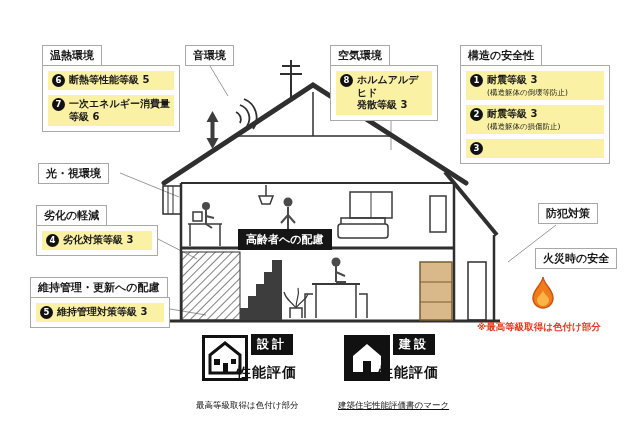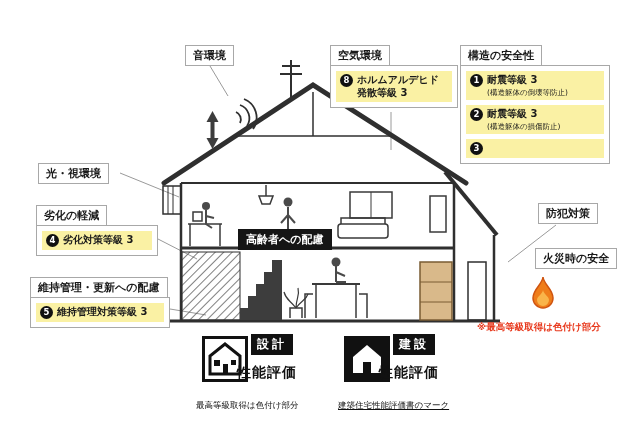--- a/index.html
+++ b/index.html
@@ -25,21 +25,21 @@
     flex:none;width:13px;height:13px;border-radius:50%;background:#111;color:#fff;
     font-size:8.5px;line-height:13px;text-align:center;margin-right:4px;font-weight:bold;
   }
   .t{display:block;}
   .sub{display:block;font-size:7.5px;font-weight:normal;margin-top:1px;white-space:nowrap;}
   .note{
     position:absolute;z-index:2;font-size:9.5px;font-weight:bold;
     color:var(--note_red,#e8391d);white-space:nowrap;
   }
   .flame{position:absolute;z-index:2;}
-  .mark{position:absolute;z-index:2;display:flex;align-items:flex-end;}
+  .mark{position:absolute;z-index:2;display:flex;align-items:center;}
   .mark-icon{width:46px;height:46px;flex:none;}
   .mark-right{margin-left:3px;display:flex;flex-direction:column;align-items:flex-start;}
   .mark-tag{
     background:#111;color:#fff;font-size:12px;font-weight:bold;
     padding:2px 6px;letter-spacing:3px;white-space:nowrap;
   }
   .mark-sub{font-size:14px;font-weight:bold;color:#111;margin-top:9px;margin-left:-14px;letter-spacing:1px;white-space:nowrap;}
   .caption{position:absolute;z-index:2;font-size:8.5px;color:#111;white-space:nowrap;}
 </style>
 </head>
@@ -132,26 +132,39 @@
       <path d="M244 99 A20 20 0 0 1 253 129"></path>
     </g>
 
     <g fill="#3d3d3d">
       <rect x="210.5" y="121" width="4" height="18"></rect>
       <path d="M212.5 111 l-6 11 h12 Z"></path>
       <path d="M212.5 149 l-6 -11 h12 Z"></path>
     </g>
   </svg>
 
+  <div class="panel" style="left:42px;top:44px;width:138px;">
+    <div class="tag">温熱環境</div>
+    <div class="box">
+      <div class="item">
+        <span class="num">6</span>
+        <span class="t">断熱等性能等級 5</span>
+      </div>
+      <div class="item">
+        <span class="num">7</span>
+        <span class="t"><span>一次エネルギー消費量</span><br><span>等級 6</span></span>
+      </div>
+    </div>
+  </div>
 
   <div class="panel" style="left:185px;top:44px;">
     <div class="tag">音環境</div>
   </div>
 
-  <div class="panel" style="left:330px;top:44px;width:128px;">
+  <div class="panel" style="left:330px;top:44px;width:108px;">
     <div class="tag">空気環境</div>
     <div class="box">
       <div class="item">
         <span class="num">8</span>
         <span class="t"><span>ホルムアルデヒド</span><br><span>発散等級 3</span></span>
       </div>
     </div>
   </div>
 
   <div class="panel" style="left:460px;top:44px;width:150px;">

